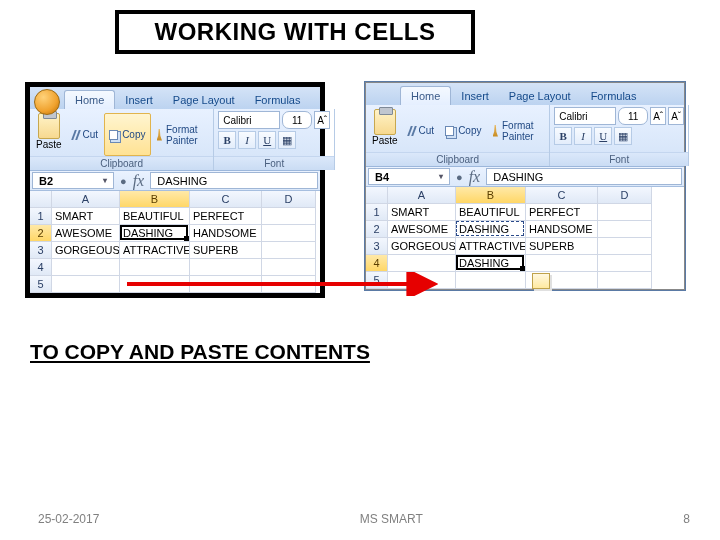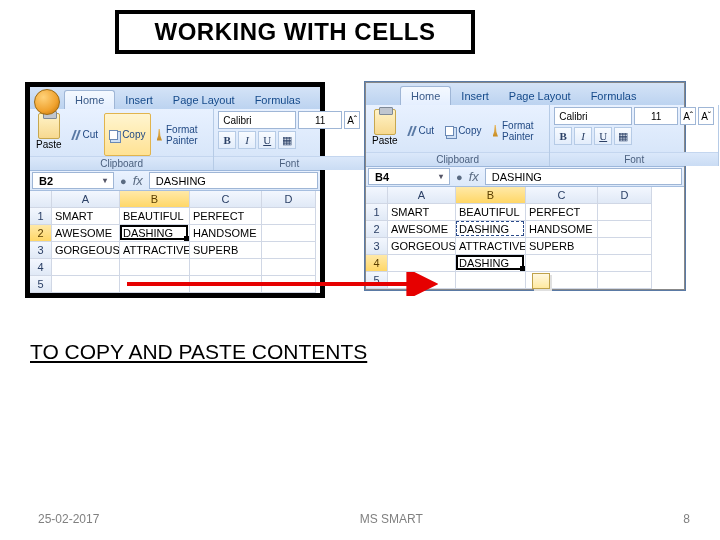--- a/index.html
+++ b/index.html
@@ -22,21 +22,21 @@
     justify-content: center;
   }
   .title-frame span {
     font-weight: 700;
     font-size: 24px;
     letter-spacing: .5px;
   }
   .subtitle {
     position: absolute;
     left: 30px; top: 340px;
-    font-weight: 400;
+    font-weight: 700;
     font-size: 21px;
     text-decoration: underline;
   }
   .footer {
     position: absolute;
     left: 8px; right: 0; bottom: 14px;
     display: flex;
     justify-content: space-between;
     font-size: 12px;
     color: #808080;
@@ -151,22 +151,22 @@
   .ico-copy { border: 1px solid #6a89b5; background: #fff; box-shadow: 2px 2px 0 #cfe0f5, 2px 2px 0 1px #6a89b5; width: 9px; height: 10px; }
   .ico-brush { width: 10px; height: 12px; background: linear-gradient(#e8b85f,#c78b20); clip-path: polygon(40% 0,60% 0,70% 60%,100% 100%,0 100%,30% 60%); }
 
   .font-group select, .font-group .fs {
     font-size: 10px;
     border: 1px solid #9fb6d6;
     background: #fff;
     height: 18px;
   }
   .font-row1 { display: flex; gap: 2px; margin-bottom: 2px; }
-  .font-name { width: 78px; padding-left: 4px; display:flex; align-items:center; }
-  .font-size { width: 44px; text-align: center; display:flex; align-items:center; justify-content:center; }
+  .font-name { width: 62px; padding-left: 4px; display:flex; align-items:center; }
+  .font-size { width: 30px; text-align: center; display:flex; align-items:center; justify-content:center;border-radius:7px; }
   .grow { width: 16px; display:flex; align-items:center; justify-content:center; }
   .font-row2 { display: flex; gap: 2px; }
   .fbtn {
     min-width: 18px; height: 18px;
     border: 1px solid #b6cbe6;
     background: linear-gradient(#f8fbff,#e3edfb);
     display: flex; align-items: center; justify-content: center;
     font-size: 11px;
     font-family: "Times New Roman", serif;
     color: #2b4066;
@@ -184,21 +184,21 @@
     width: 82px;
     background: #fff;
     border: 1px solid #9fb6d6;
     margin: 1px 0 1px 2px;
     padding: 1px 6px;
     font-weight: 700;
     display:flex; align-items:center; justify-content:space-between;
   }
   .name-box::after { content: "▾"; font-size: 8px; color: #556; }
   .fxbtns { display:flex; align-items:center; gap:6px; padding:0 6px; color:#5a6b82; }
-  .fxbtns .fx { font-style: italic; font-family: Liberation Sans, sans-serif; font-size: 13px; }
+  .fxbtns .fx { font-style: italic; font-family: Liberation Serif, serif; font-size: 16px; }
   .formula {
     flex: 1;
     background: #fff;
     border: 1px solid #9fb6d6;
     margin: 1px 2px 1px 0;
     padding: 1px 6px;
     display:flex; align-items:center;
   }
 
   

